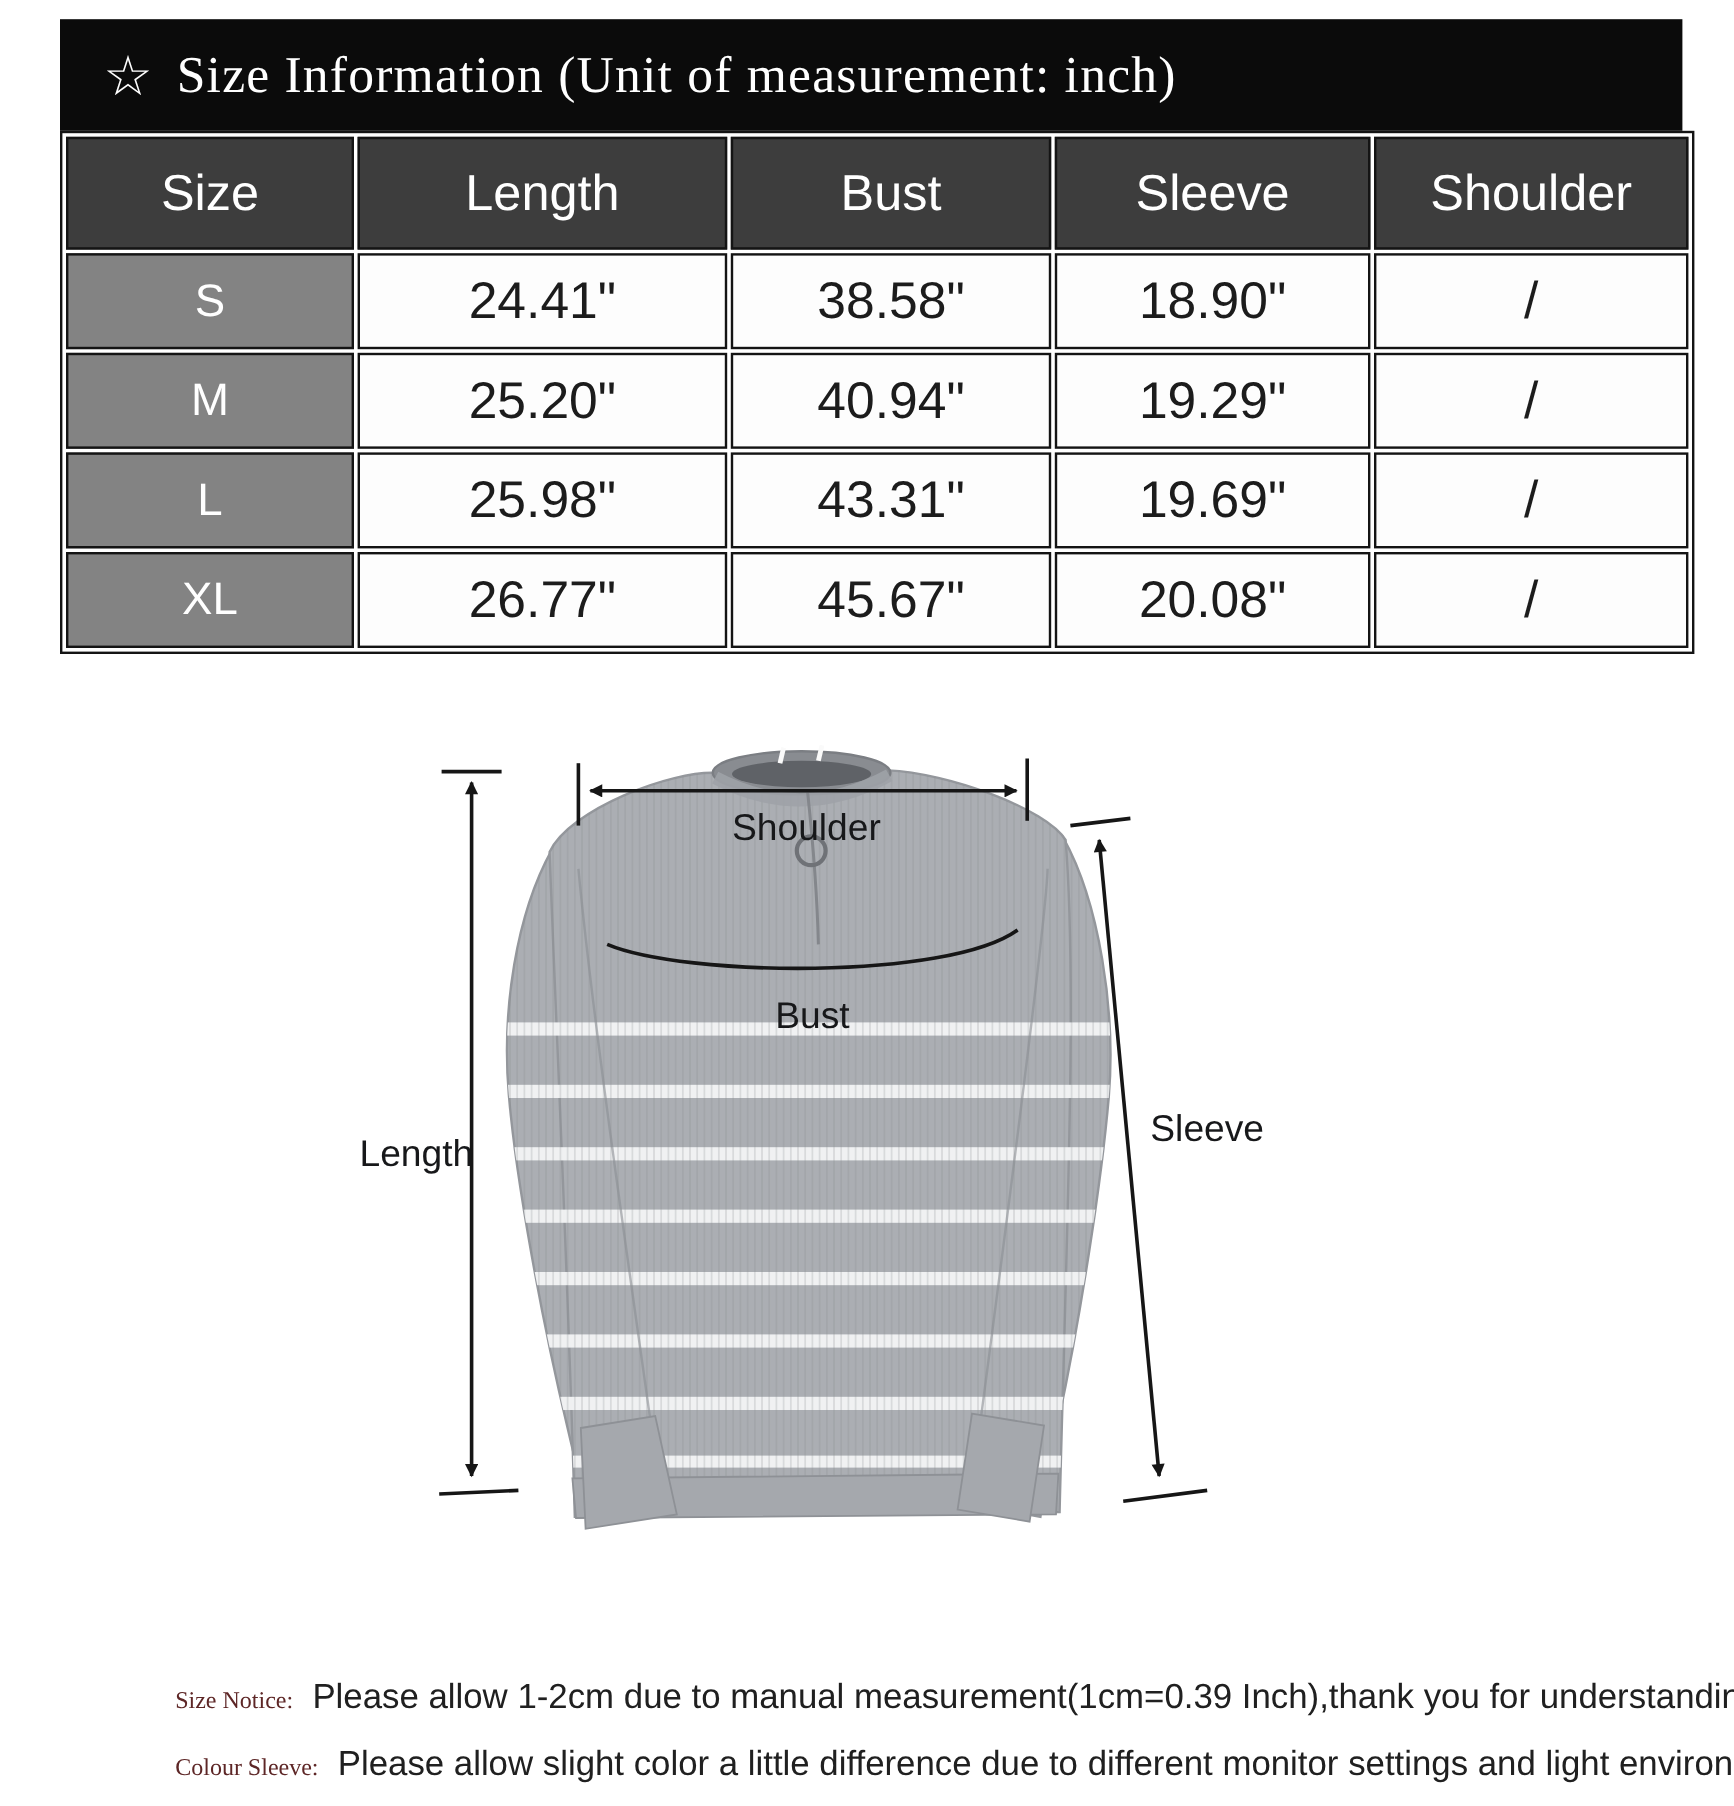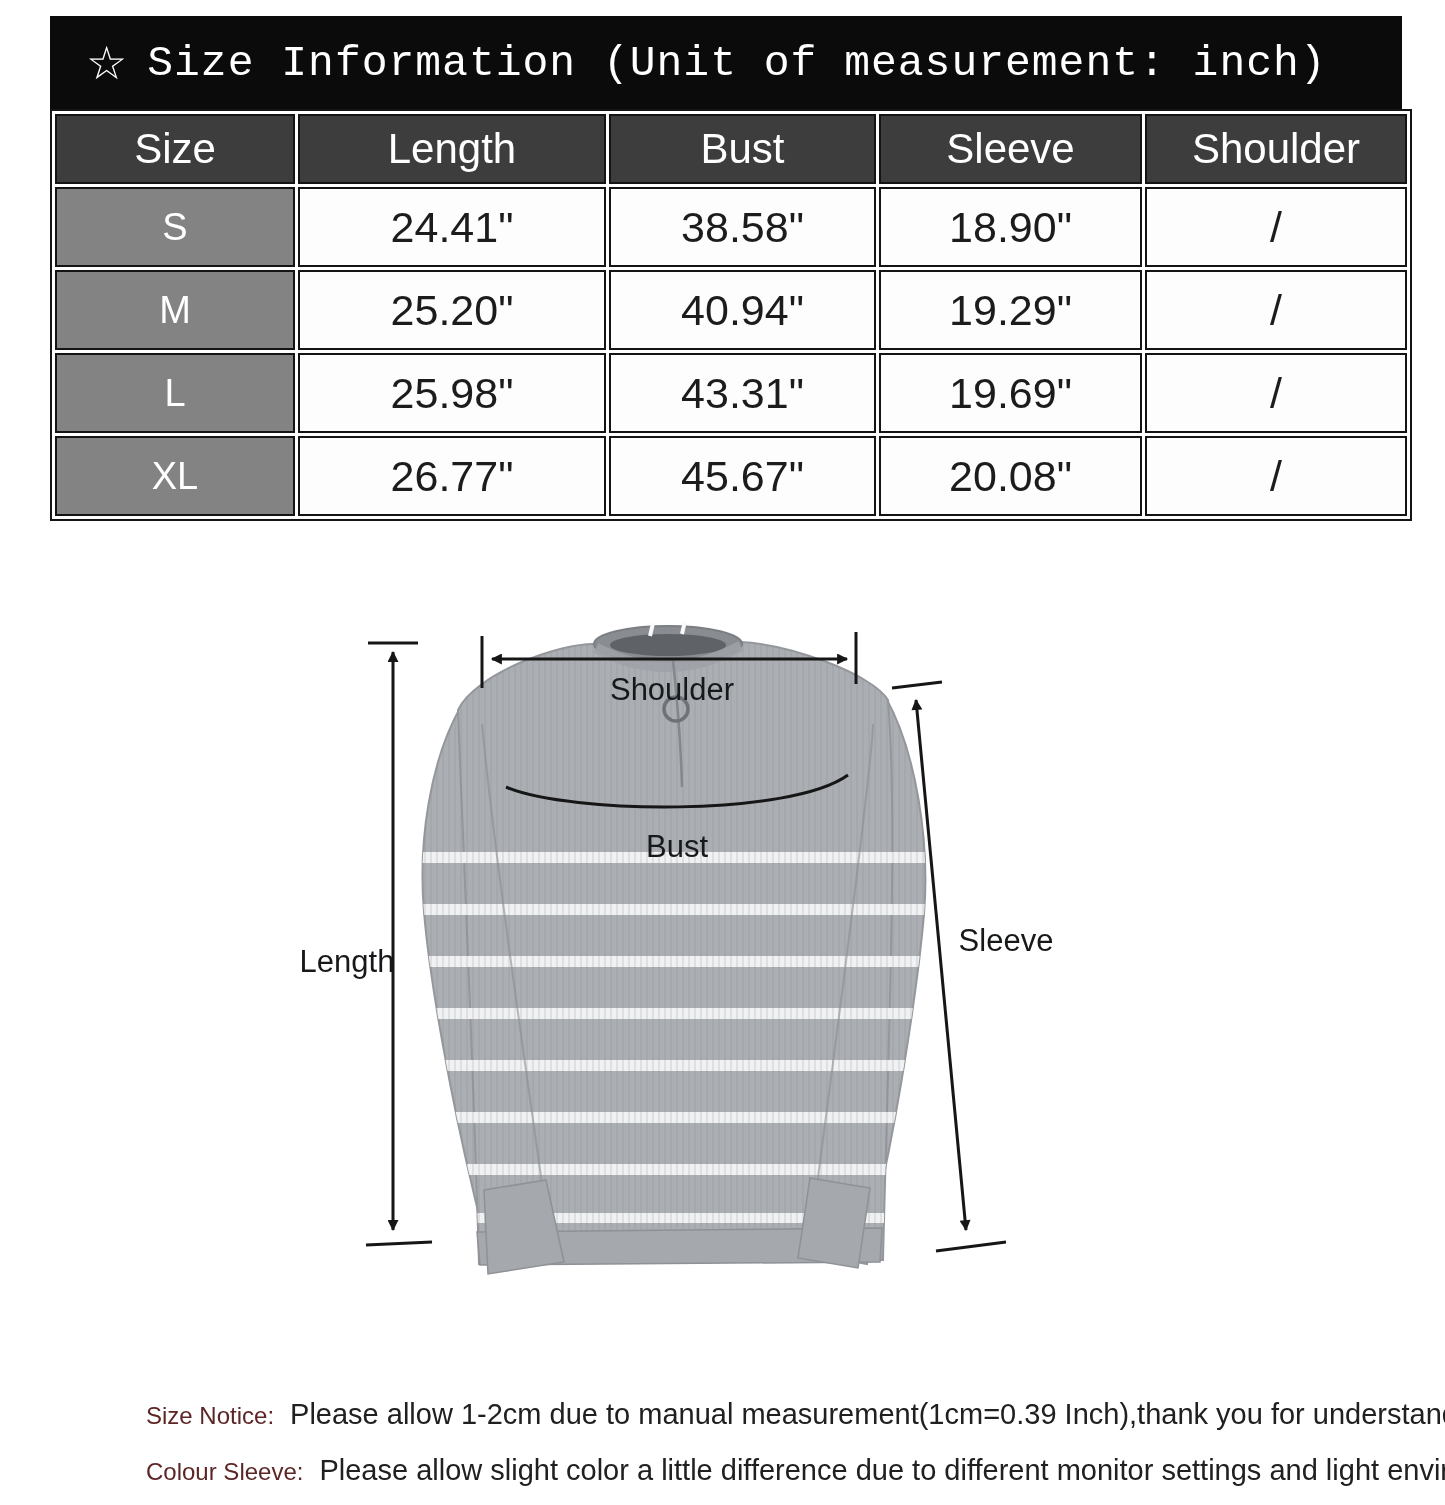--- a/index.html
+++ b/index.html
@@ -11,51 +11,51 @@
 
   
   .title-bar{
     position:absolute;left:50px;top:16px;width:1352px;height:94px;
     background:#0b0b0b;color:#ffffff;
     display:flex;align-items:center;box-sizing:border-box;
   }
   .title-star{margin-left:36px;font-size:46px;line-height:1;}
   .title-text{
     margin-left:20px;font-size:43px;letter-spacing:1px;
-    font-family:Liberation Mono, monospace;
+    font-family:Liberation Serif, serif;
   }
 
   
   table.size-table{
     position:absolute;left:50px;top:109px;width:1352px;
     border-collapse:separate;border-spacing:3px;
     background:#ffffff;border:2px solid #141414;
     table-layout:fixed;box-sizing:border-box;
   }
   table.size-table th{
     background:#3d3d3d;color:#ffffff;font-weight:normal;
     font-size:42px;height:58px;border:2px solid #141414;
-    text-align:center;padding:4px;
+    text-align:center;padding:16px;
   }
   table.size-table td{
     border:2px solid #141414;text-align:center;height:76px;padding:0;
   }
   td.size-cell{background:#838383;color:#ffffff;font-size:38px;}
   td.val-cell{background:#fdfdfd;color:#1c1c1c;font-size:43px;}
 
   
   .diagram-wrap{position:absolute;left:230px;top:612px;width:1000px;height:690px;}
   .diagram-wrap svg{display:block;}
   .measure-label{
     font-family:"Liberation Sans",sans-serif;font-size:31px;fill:#17181a;
   }
 
   
   .notice{position:absolute;left:146px;white-space:nowrap;font-size:29px;color:#202020;}
-  .notice .notice-label{color:#5d2626;font-size:24px;margin-right:16px;}
+  .notice .notice-label{color:#5d2626;font-size:20px;margin-right:16px;font-family:Liberation Serif, serif;}
   .notice-size{top:1398px;}
   .notice-colour{top:1454px;}
 </style>
 </head>
 <body>
 
 <div class="title-bar">
   <span class="title-star">☆</span>
   <span class="title-text">Size Information  (Unit of measurement: inch)</span>
 </div>

